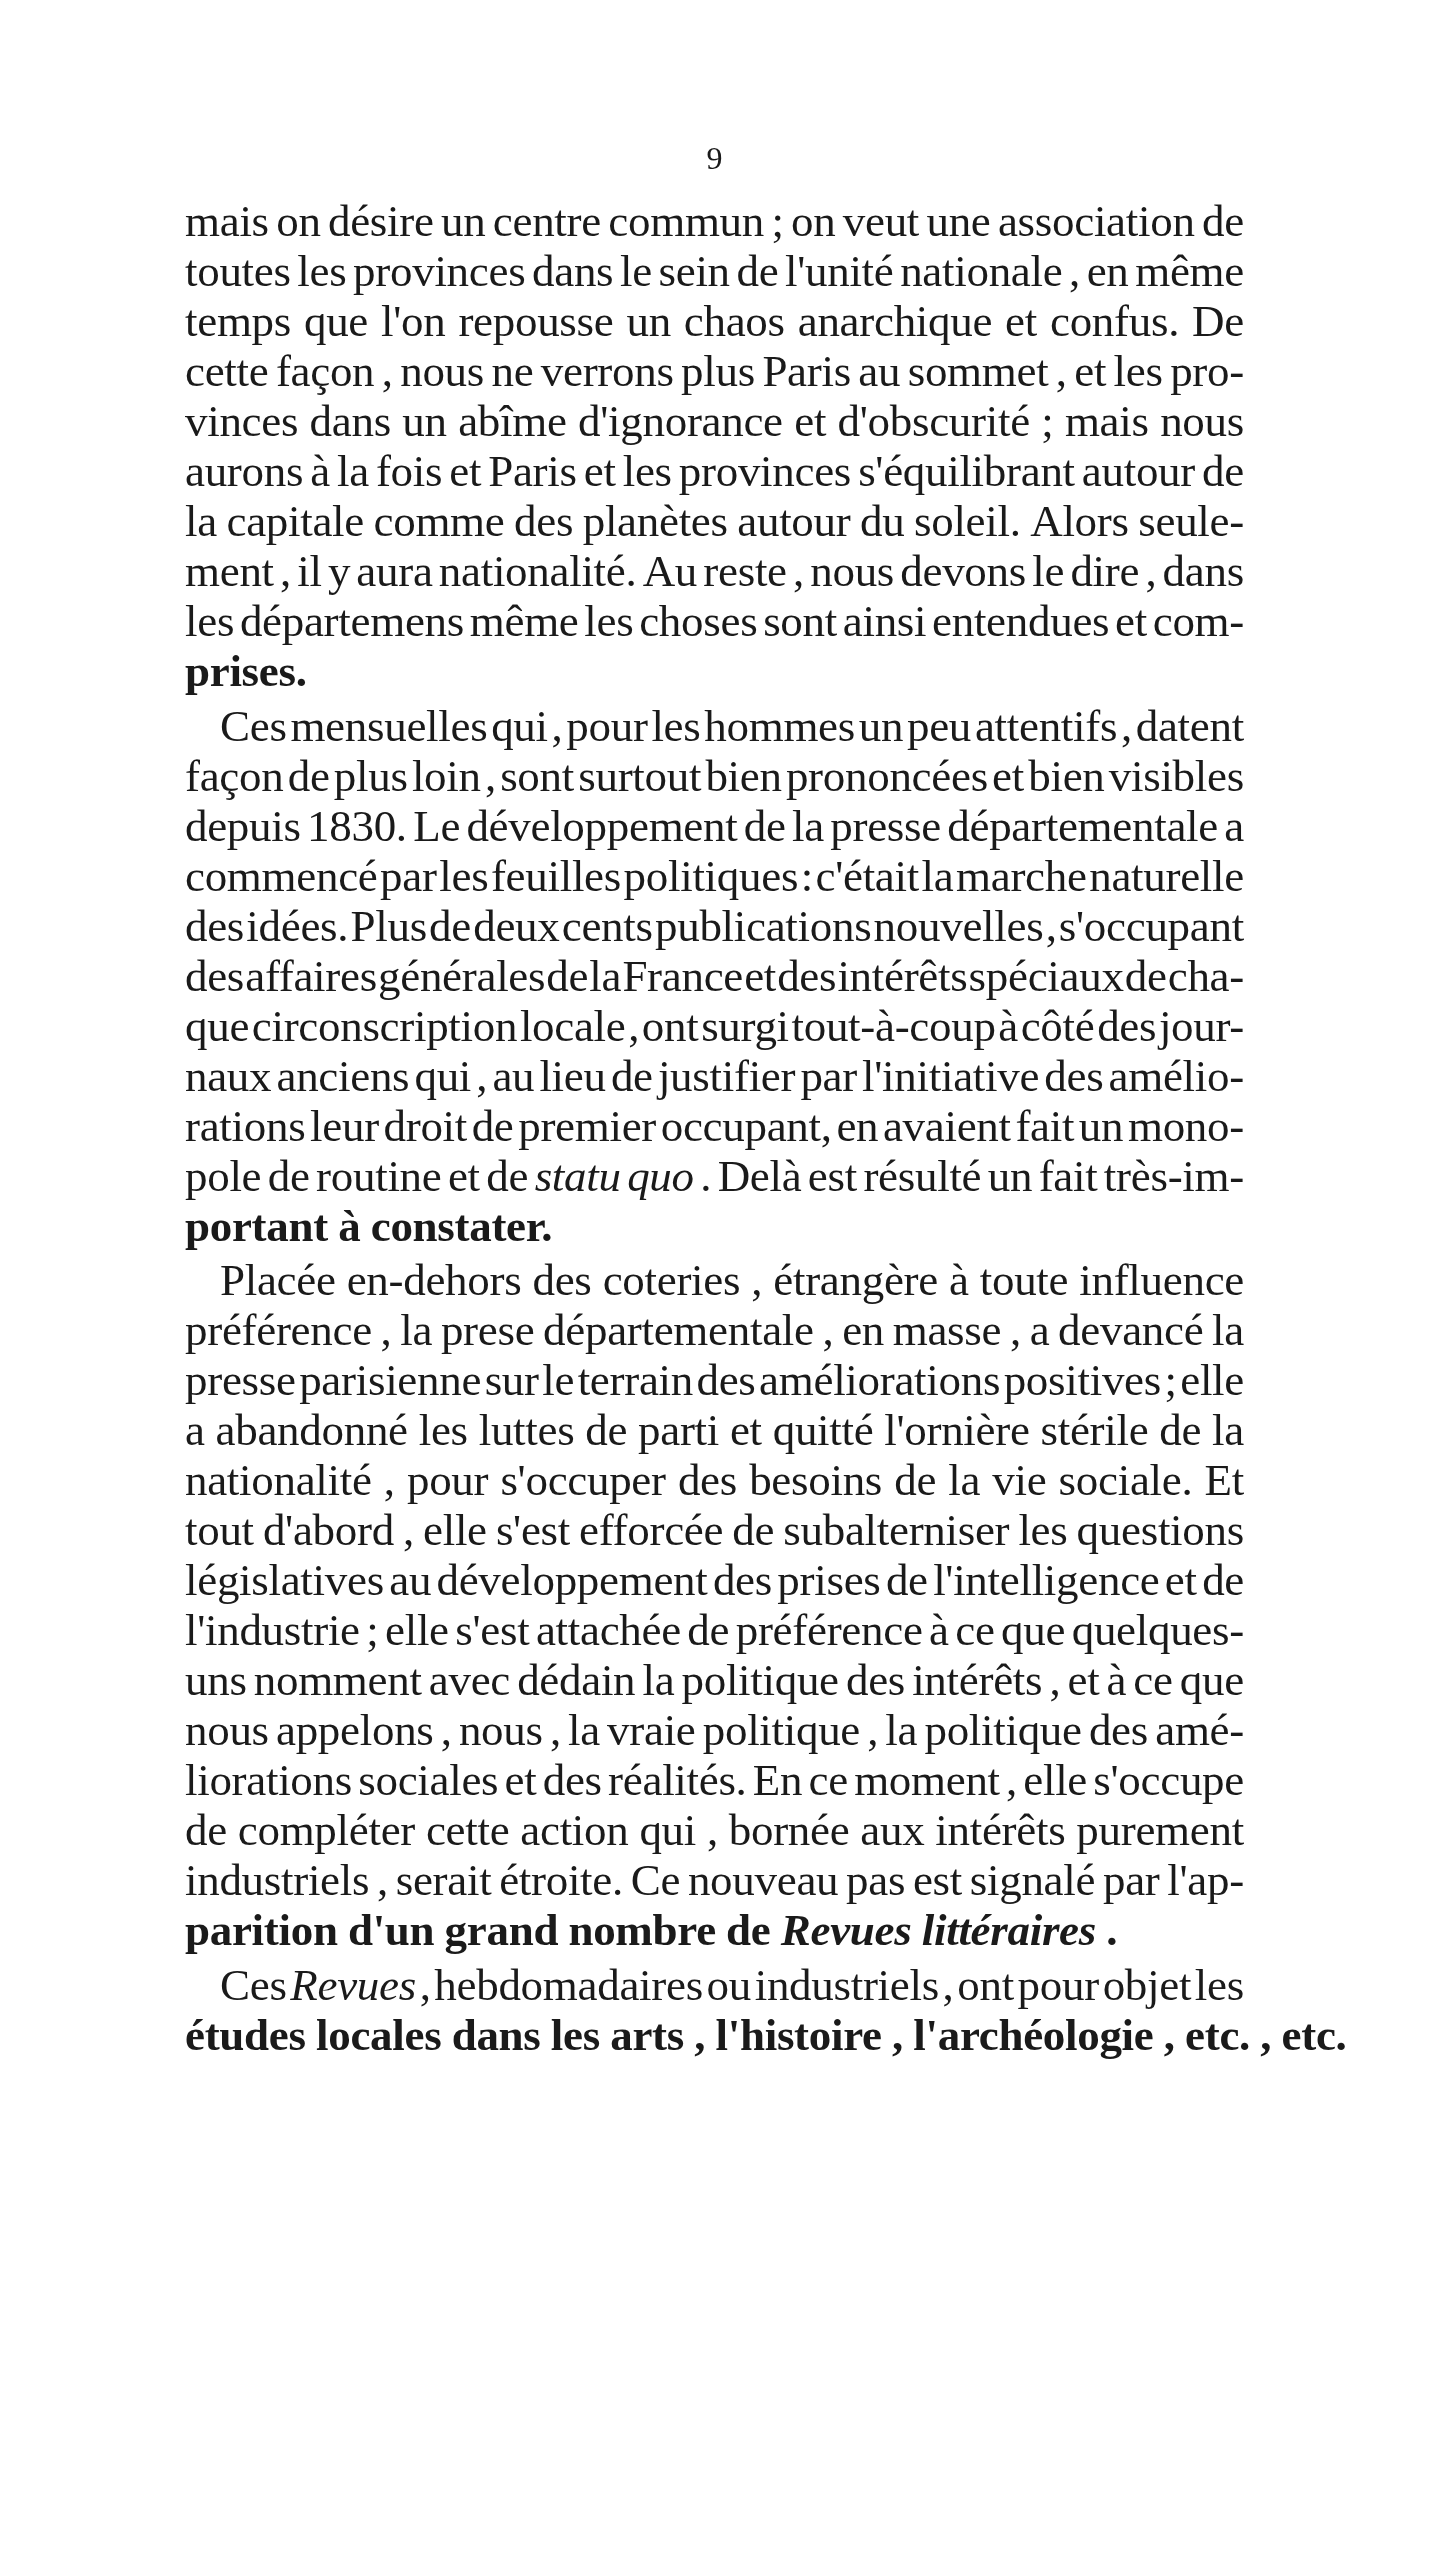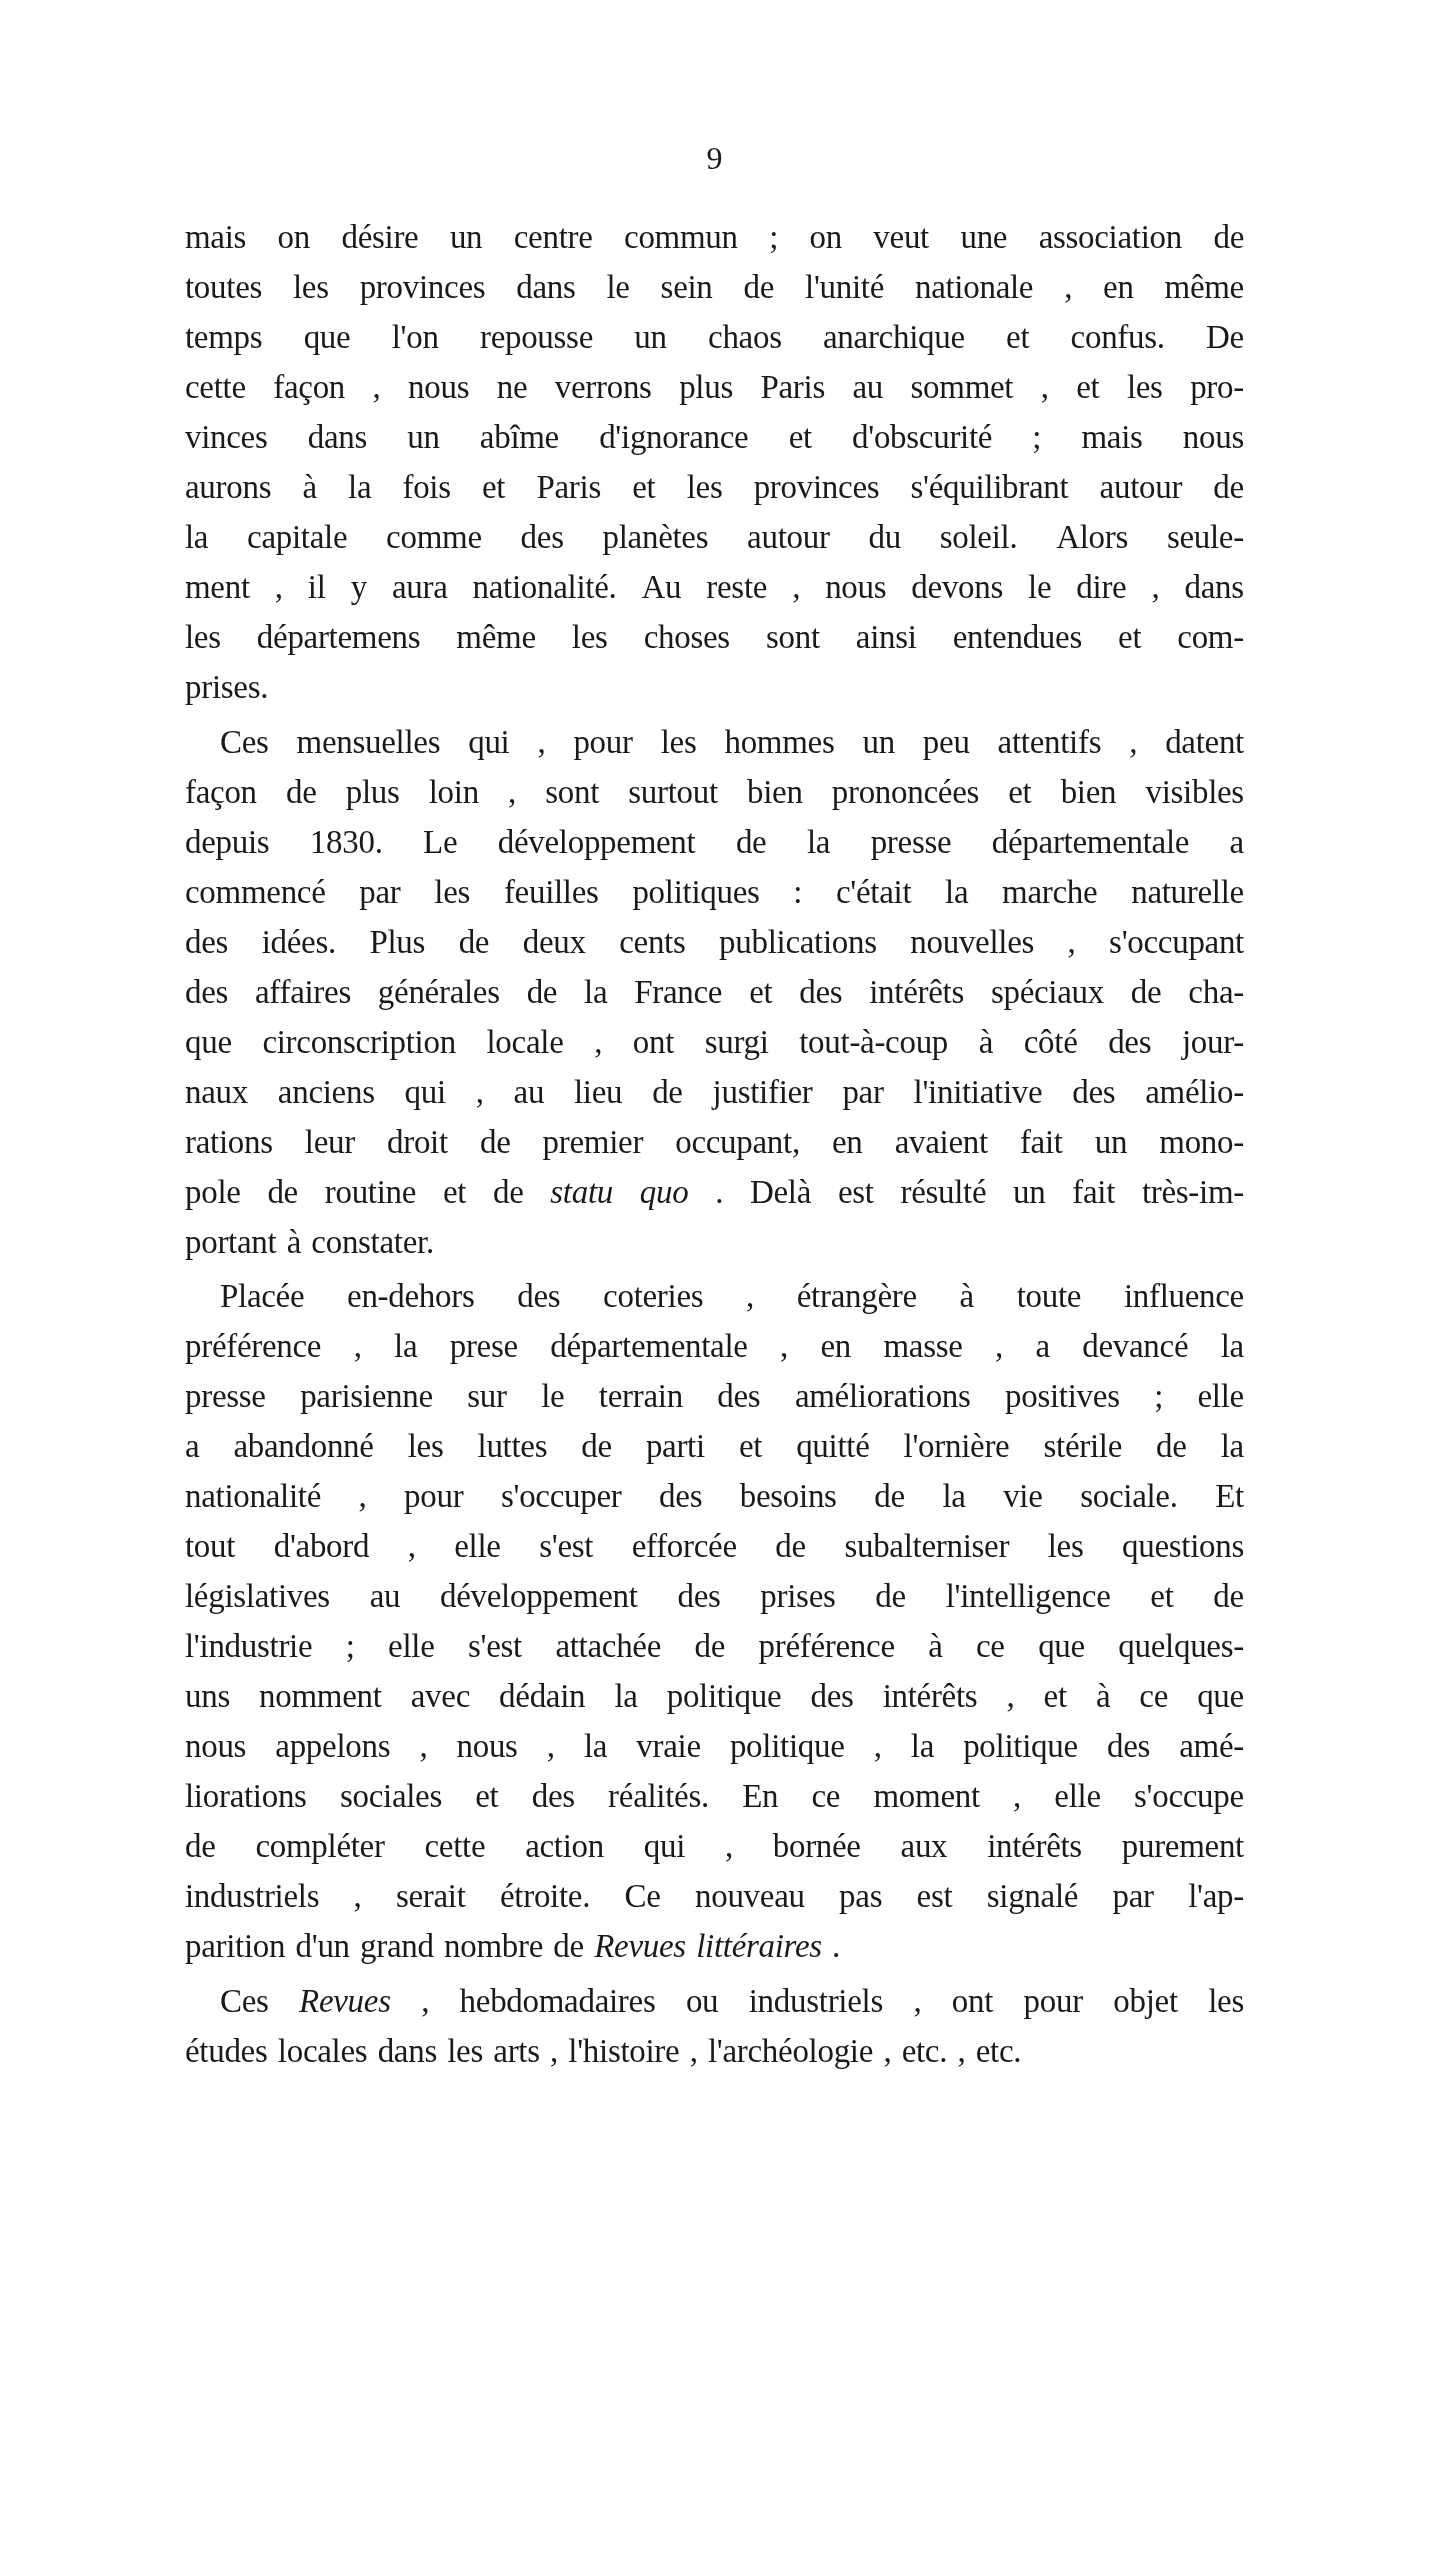--- a/index.html
+++ b/index.html
@@ -23,39 +23,39 @@
       text-align: center;
       font-size: 32px;
       line-height: 37px;
       letter-spacing: 0;
     }
     .text-block {
       position: absolute;
       top: 196px;
       left: 185px;
       width: 1059px;
-      font-size: 33px;
+      font-size: 45px;
       line-height: 50px;
       text-align: justify;
       letter-spacing: -0.3px;
       word-spacing: 0.9px;
-      margin-top: 16px;
     }
     em {
       font-style: italic;
     }
     .justify-line {
       display: flex;
       justify-content: space-between;
       white-space: nowrap;
       height: 50px;
     }
     .justify-line.last {
       justify-content: flex-start;
       gap: 10.3px;
+      font-weight: bold;
     }
     .justify-line.indented {
       padding-left: 35px;
       align-items: center;
     }
     .para-gap {
       height: 4.7px;
     }
   </style>
 </head>

